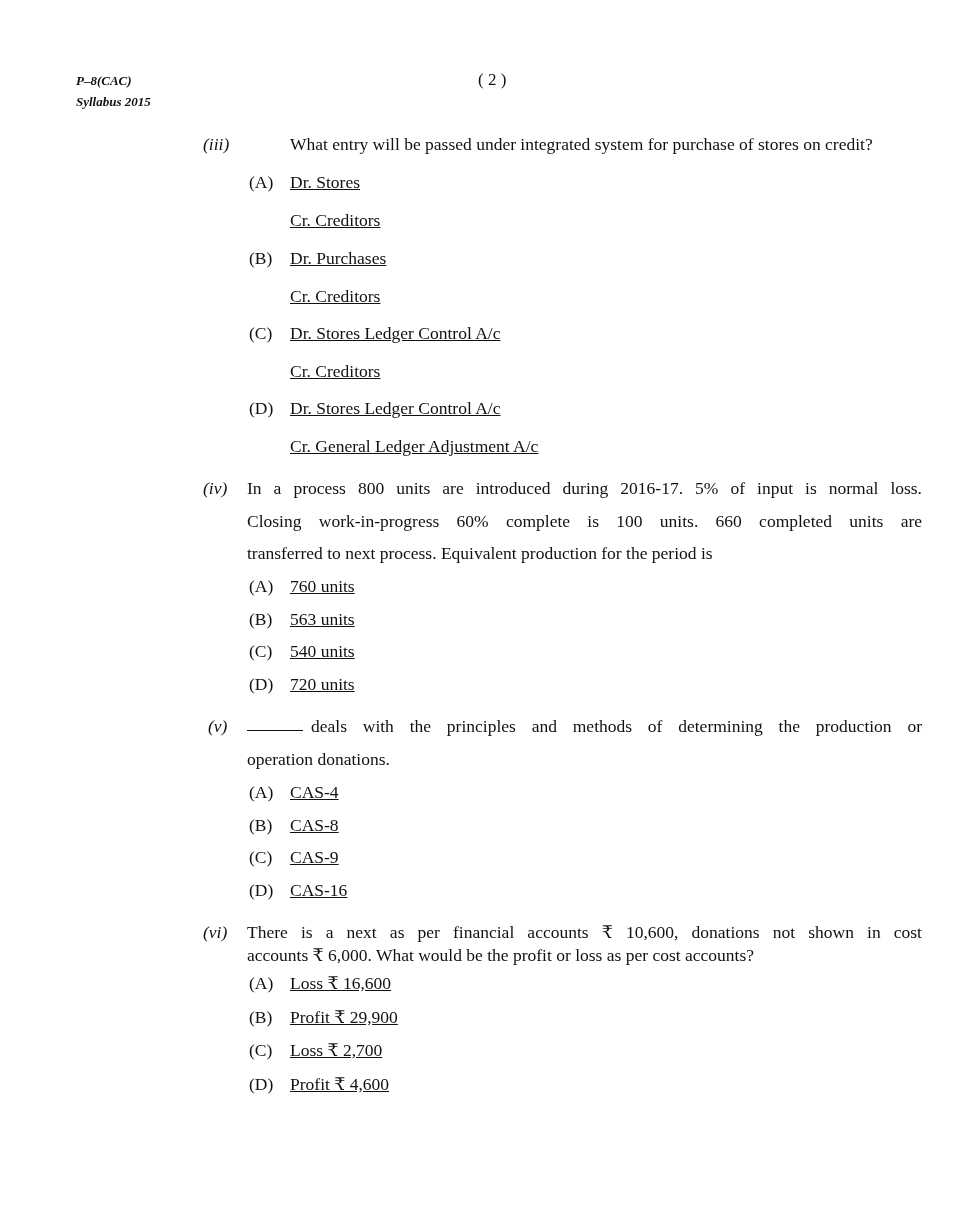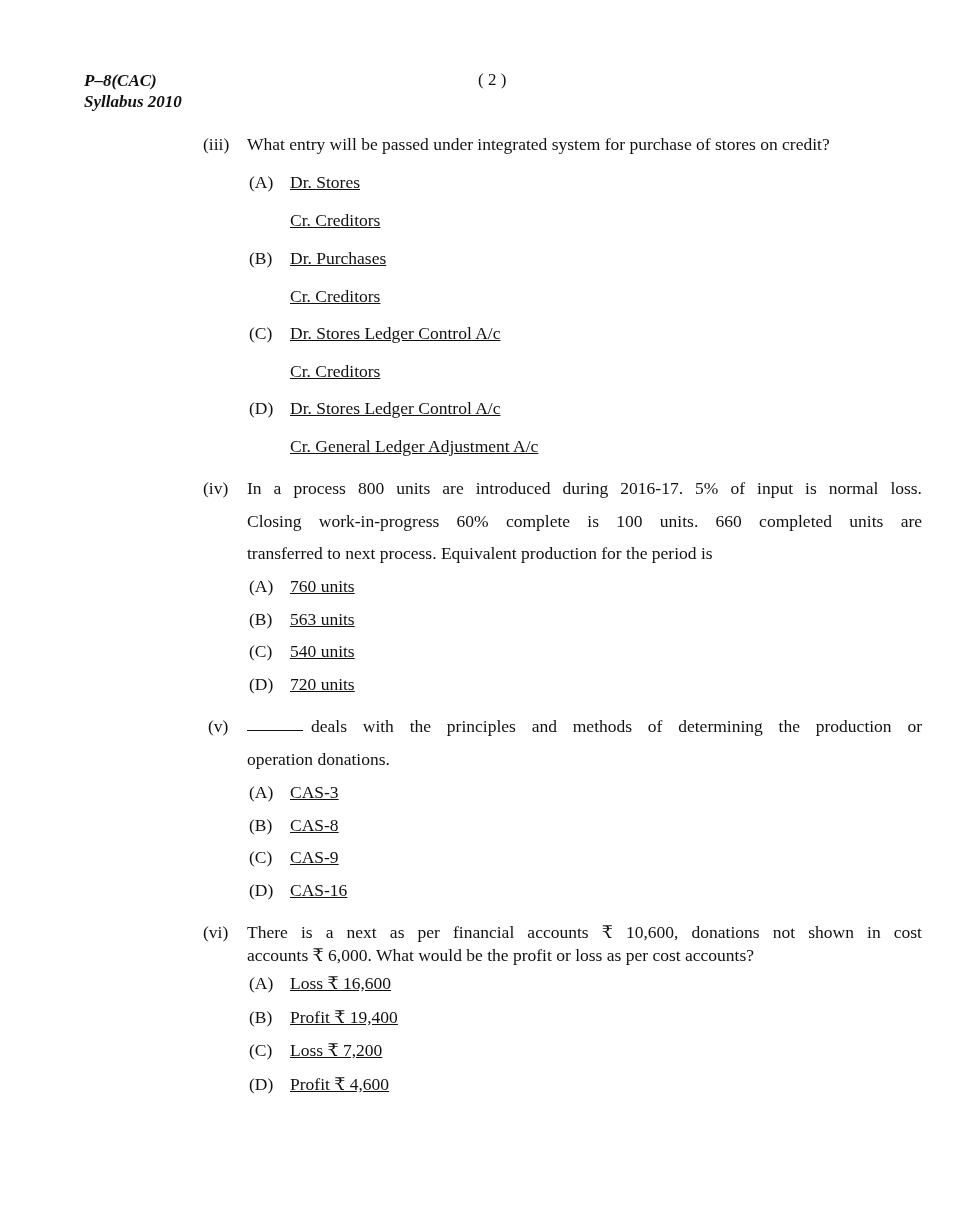--- a/index.html
+++ b/index.html
@@ -1,41 +1,41 @@
 <!DOCTYPE html>
 <html><head>
 <meta charset="utf-8">
 <style>
   html, body { margin:0; padding:0; background:#ffffff; }
   body { width:976px; height:1226px; position:relative; overflow:hidden;
          font-family:"Liberation Serif", "DejaVu Serif", serif; color:#111; }
-  .hdr-left { position:absolute; left:84px; top:70px; font-style:italic; font-weight:bold; font-size:17px; line-height:21px; }
+  .hdr-left { position:absolute; left:76px; top:70px; font-style:italic; font-weight:bold; font-size:13px; line-height:21px; }
   .hdr-page { position:absolute; left:478px; top:70px; font-size:17px; }
   .q { position:absolute; left:0; width:976px; font-size:17.5px; }
-  .qnum { position:absolute; left:203px; }
+  .qnum { position:absolute; left:203px;font-style:italic; }
   .qtext { position:absolute; left:247px; width:675px; text-align:justify; text-align-last:justify; }
   .qtext.last { text-align-last:left; }
   .opt { position:absolute; font-size:17.5px; }
   .opt .lbl { position:absolute; left:249px; }
   .opt .txt { position:absolute; left:290px; white-space:nowrap;text-decoration:underline; }
   .blank { display:inline-block; width:56px; border-bottom:1.3px solid #111; height:14px; vertical-align:baseline; margin-right:8px; }
 </style>
 </head>
 <body>
 
 <div class="hdr-left">
   <div>P–8(CAC)</div>
-  <div>Syllabus 2010</div>
+  <div>Syllabus 2015</div>
 </div>
 <div class="hdr-page">( 2 )</div>
 
 <div>
   <div class="q" style="top:134px;">
     <span class="qnum">(iii)</span>
-    <span class="qtext last" style="text-align-last:left;white-space:nowrap;">What entry will be passed under integrated system for purchase of stores on credit?</span>
+    <span class="qtext last" style="text-align-last:left;white-space:nowrap;margin-left:43px;">What entry will be passed under integrated system for purchase of stores on credit?</span>
   </div>
   <div class="opt" style="top:172px;">
       <span class="lbl">(A)</span>
       <span class="txt">Dr. Stores</span>
     </div>
   <div class="opt" style="top:210px;">
       <span class="txt">Cr. Creditors</span>
     </div>
   <div class="opt" style="top:248px;">
       <span class="lbl">(B)</span>
@@ -95,21 +95,21 @@
     <span class="qtext" style="display:flex;justify-content:flex-start;">
       <span class="blank"></span>
       <span style="flex:1;text-align:justify;text-align-last:justify;">deals with the principles and methods of determining the production or</span>
     </span>
   </div>
   <div class="q" style="top:749px;">
     <span class="qtext last">operation donations.</span>
   </div>
   <div class="opt" style="top:782px;">
       <span class="lbl">(A)</span>
-      <span class="txt">CAS-3</span>
+      <span class="txt">CAS-4</span>
     </div>
   <div class="opt" style="top:815px;">
       <span class="lbl">(B)</span>
       <span class="txt">CAS-8</span>
     </div>
   <div class="opt" style="top:847px;">
       <span class="lbl">(C)</span>
       <span class="txt">CAS-9</span>
     </div>
   <div class="opt" style="top:880px;">
@@ -125,23 +125,23 @@
   </div>
   <div class="q" style="top:945px;">
     <span class="qtext last">accounts ₹ 6,000. What would be the profit or loss as per cost accounts?</span>
   </div>
   <div class="opt" style="top:973px;">
       <span class="lbl">(A)</span>
       <span class="txt">Loss ₹ 16,600</span>
     </div>
   <div class="opt" style="top:1007px;">
       <span class="lbl">(B)</span>
-      <span class="txt">Profit ₹ 19,400</span>
+      <span class="txt">Profit ₹ 29,900</span>
     </div>
   <div class="opt" style="top:1040px;">
       <span class="lbl">(C)</span>
-      <span class="txt">Loss ₹ 7,200</span>
+      <span class="txt">Loss ₹ 2,700</span>
     </div>
   <div class="opt" style="top:1074px;">
       <span class="lbl">(D)</span>
       <span class="txt">Profit ₹ 4,600</span>
     </div>
 </div>
 
 </body></html>

